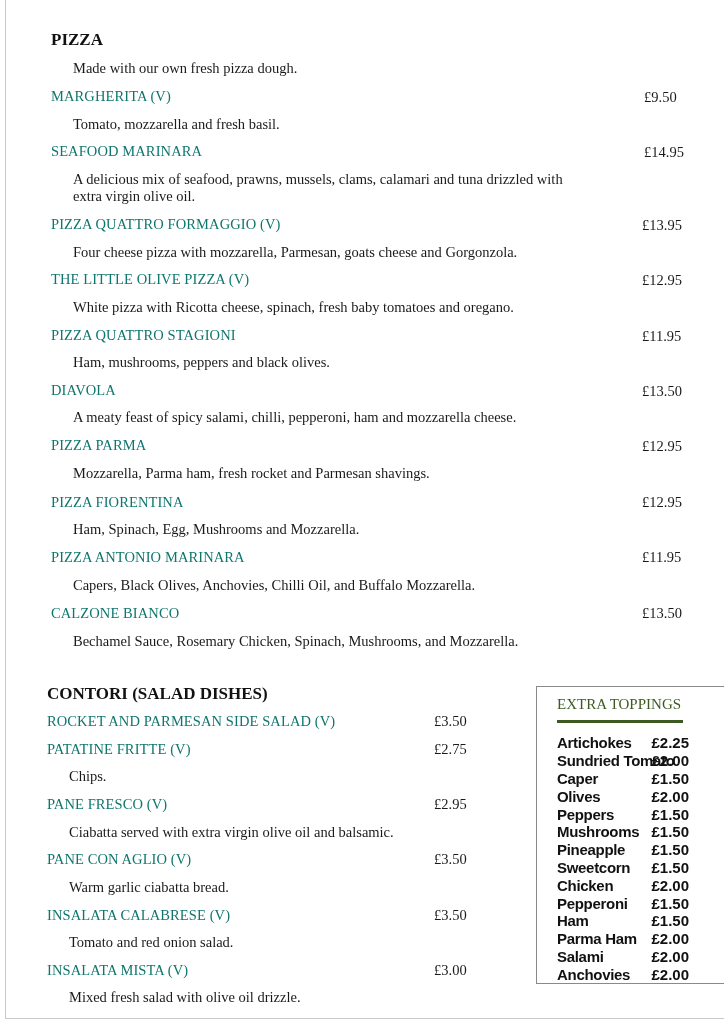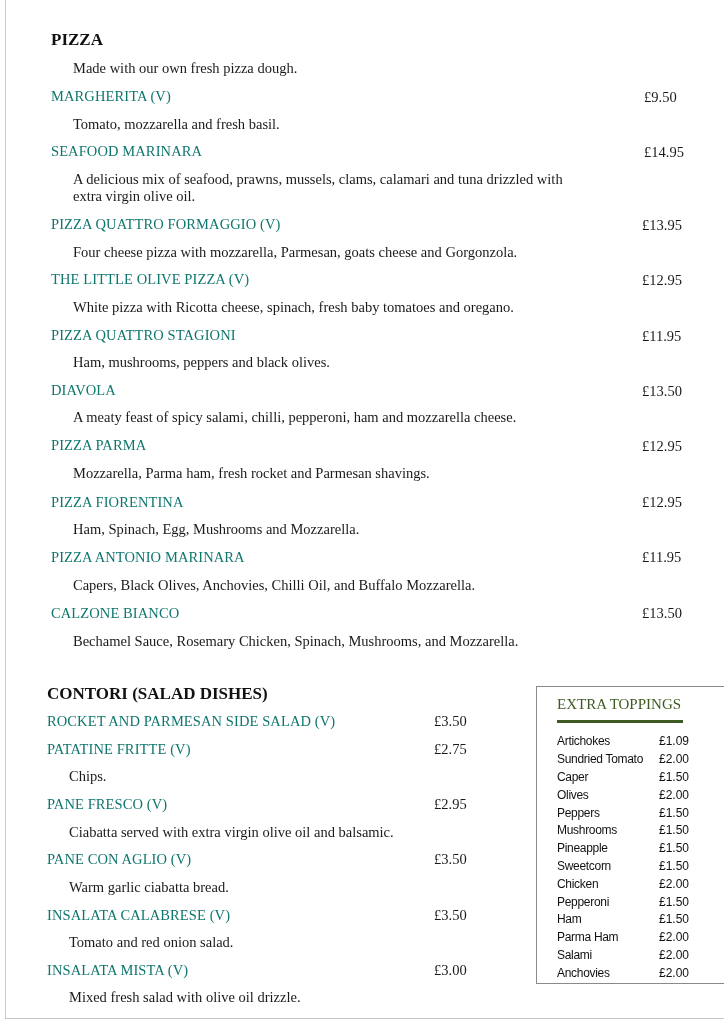--- a/index.html
+++ b/index.html
@@ -6,21 +6,21 @@
   body{width:724px;height:1024px;position:relative;overflow:hidden;font-family:"DejaVu Serif","Liberation Serif",serif;color:#1a1a1a;}
   .page{position:absolute;left:5px;top:0;width:719px;height:1019px;border-left:1px solid #c8c8c8;border-bottom:1px solid #c8c8c8;box-sizing:border-box;}
   .abs{position:absolute;white-space:nowrap;}
   .h1{font-family:"Liberation Serif",serif;font-weight:bold;font-size:17px;color:#111;}
   .intro,.desc{font-family:"Liberation Serif",serif;font-size:14.5px;color:#1a1a1a;margin-left:22px;}
   .name{font-family:"Liberation Serif",serif;font-size:14.5px;color:#0f766e;letter-spacing:0.1px;}
   .price{font-family:"Liberation Serif",serif;font-size:14.5px;color:#1a1a1a;}
   .tbox{position:absolute;left:536px;top:686px;width:196px;height:298px;border:1px solid #8a8a8a;box-sizing:border-box;background:#fff;}
   .ttitle{position:absolute;left:20px;top:9px;font-family:"Liberation Serif",serif;font-size:15px;color:#3d5a22;white-space:nowrap;}
   .tline{position:absolute;left:20px;top:33px;width:126px;height:3px;background:#3d5a22;}
-  .trow{position:absolute;left:20px;width:132px;height:17px;font-family:"Liberation Sans",sans-serif;font-size:12px;color:#111;}
+  .trow{position:absolute;left:20px;width:132px;height:17px;font-family:"Liberation Sans",sans-serif;font-size:15px;color:#111;font-weight:bold;}
   .trow .tn{position:absolute;left:0;top:0;white-space:nowrap;letter-spacing:-0.3px;}
   .trow .tp{position:absolute;right:0;top:0;white-space:nowrap;}
 </style>
 </head>
 <body>
 
 <div class="page"></div>
 
 <div>
   <div class="abs h1" style="left:51px;top:30px;">PIZZA</div>
@@ -94,21 +94,21 @@
   <div class="abs price" style="left:434px;top:962px;">£3.00</div>
   <div class="abs desc" style="left:47px;top:989px;">Mixed fresh salad with olive oil drizzle.</div>
 </div>
 
 <div class="tbox">
   <div class="ttitle">EXTRA TOPPINGS</div>
   <div class="tline"></div>
 
   <div class="trow" style="top:47px;">
       <span class="tn">Artichokes</span>
-      <span class="tp">£1.09</span>
+      <span class="tp">£2.25</span>
     </div>
   <div class="trow" style="top:65px;">
       <span class="tn">Sundried Tomato</span>
       <span class="tp">£2.00</span>
     </div>
   <div class="trow" style="top:83px;">
       <span class="tn">Caper</span>
       <span class="tp">£1.50</span>
     </div>
   <div class="trow" style="top:101px;">

